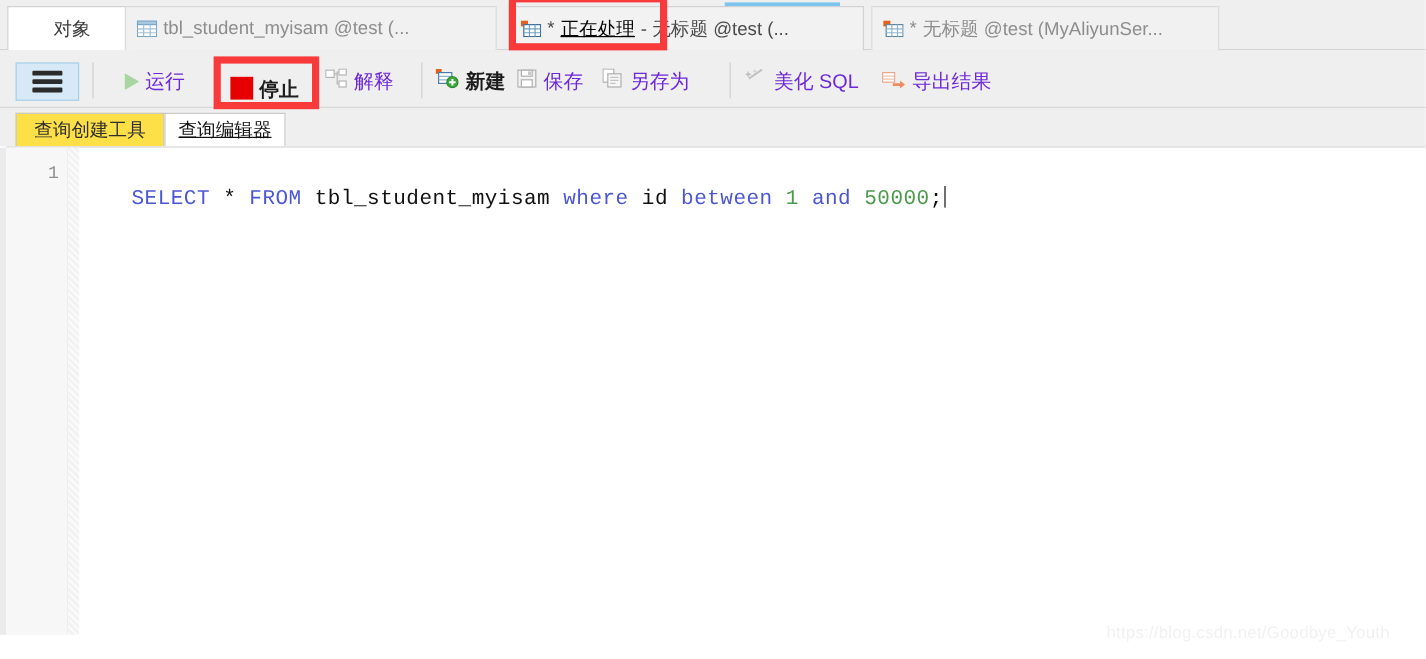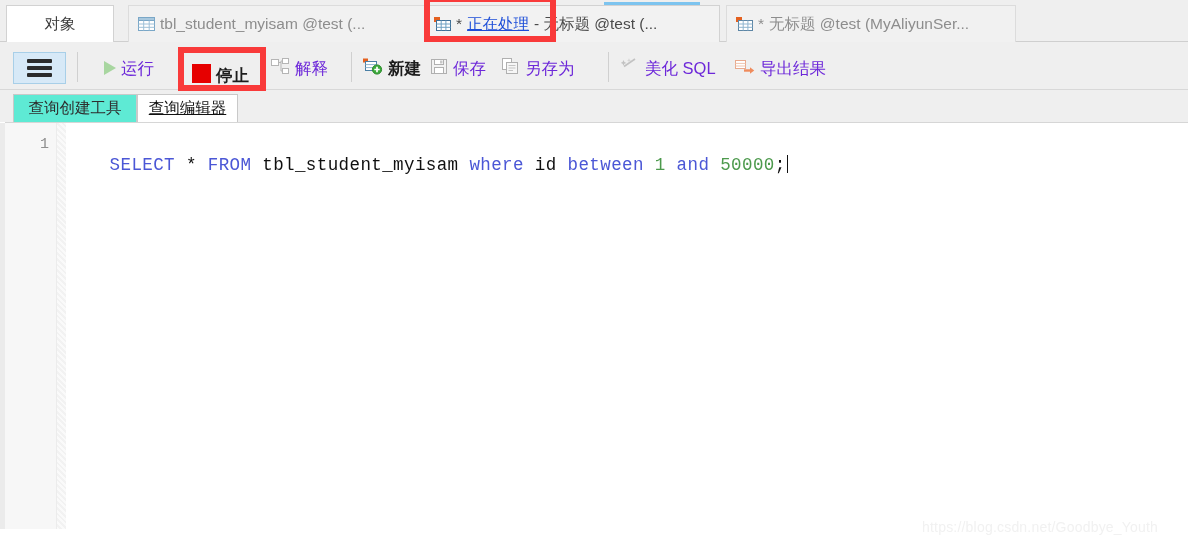--- a/index.html
+++ b/index.html
@@ -57,28 +57,28 @@
     background: #f1f1f1;
     color: #8d8d8d;
     border-color: #dcdcdc;
   }
   .tab.object-tab {
     left: 6px; width: 108px;
     justify-content: center;
     color: #3a3a3a;
     font-size: 15.5px;
   }
-  .tab.t1 { left: 128px; width: 310px; }
+  .tab.t1 { left: 104px; width: 310px; }
   .tab.t2 { left: 424px; width: 296px; background:#f2f2f2; }
   .tab.t3 { left: 726px; width: 290px; }
 
   .tab-label { margin-left: 5px; }
   .tab-underlined {
     text-decoration: underline;
-    color: #1d4ed8;
+    color: #000000;
   }
 
   
   .icon-grid {
     width: 17px; height: 14px;
     flex: none;
     display: inline-block;
     position: relative;
   }
   .icon-grid svg { display: block; }
@@ -162,21 +162,21 @@
     top: 94px;
     height: 28px;
     box-sizing: border-box;
     display: flex;
     align-items: center;
     justify-content: center;
     font-size: 15.5px;
     color: #2e2e2e;
     border: 1px solid #c9c9c9;
     border-bottom: none;
-    background: #5eead4;
+    background: #fde047;
     white-space: nowrap;
   }
   .subtab.active {
     background: #ffffff;
     border-color: #c9c9c9;
     color: #111111;
     text-decoration: underline;
   }
   .subtab.s1 { left: 13px; width: 124px; }
   .subtab.s2 { left: 137px; width: 101px; }

